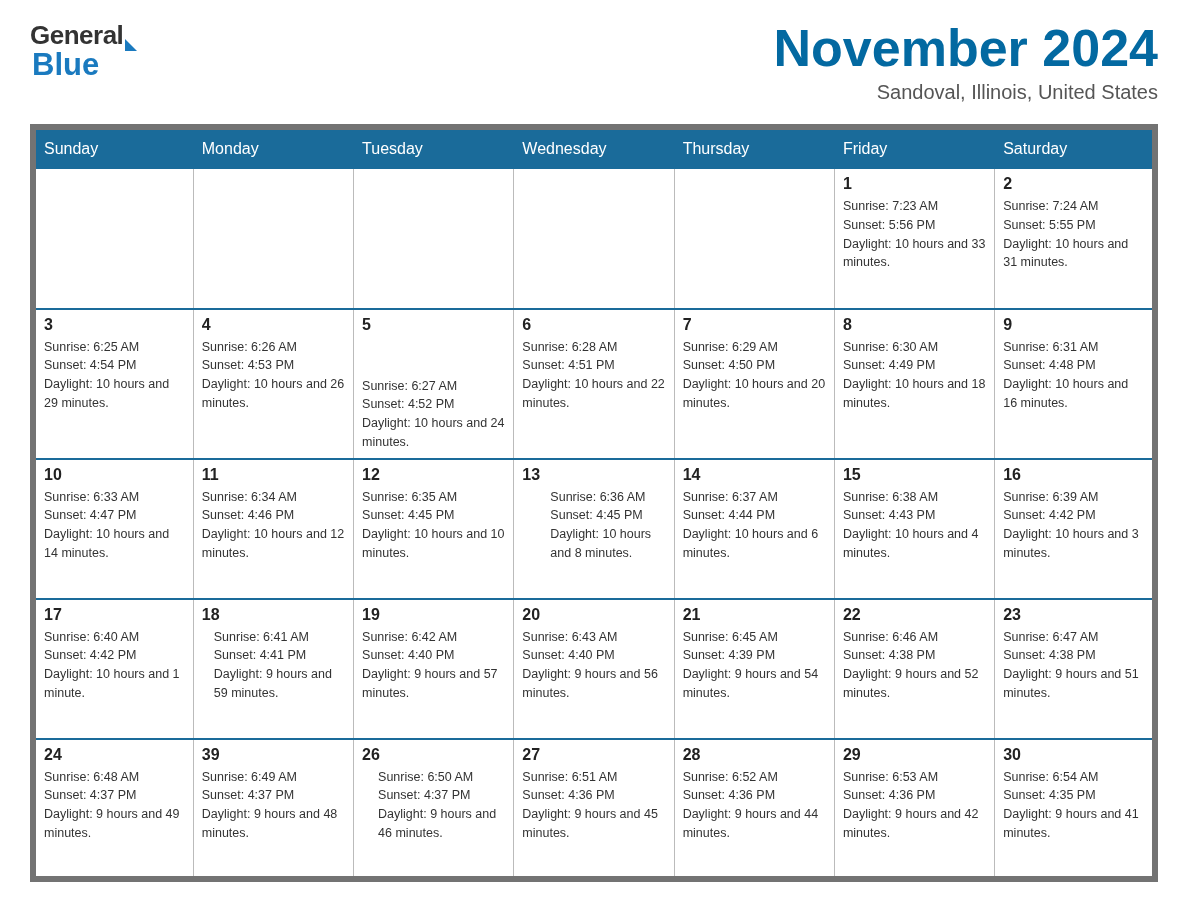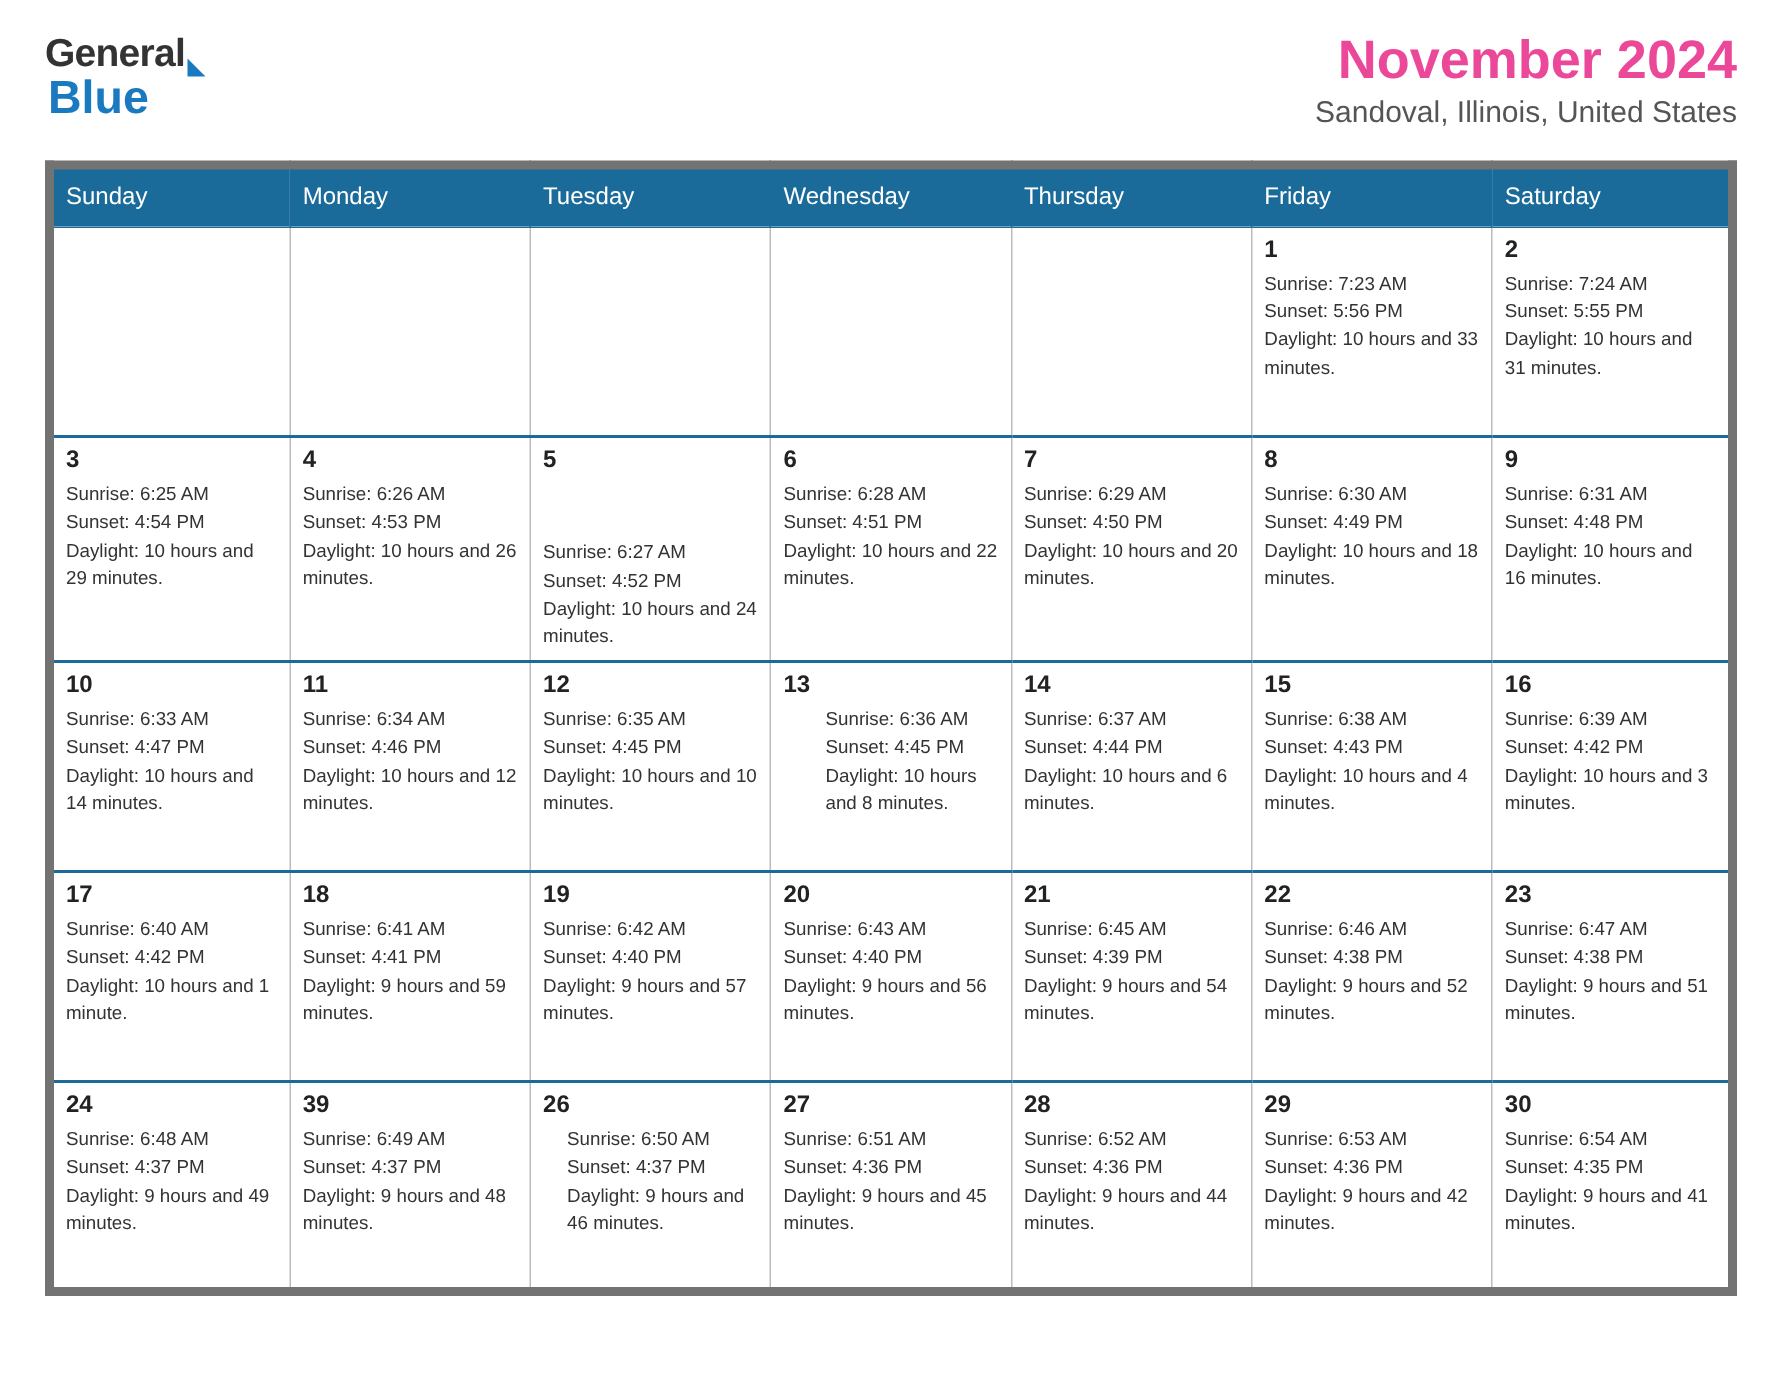--- a/index.html
+++ b/index.html
@@ -45,23 +45,23 @@
       font-size: 31px;
       font-weight: bold;
       color: #1a7abf;
       margin-top: -4px;
       padding-left: 2px;
     }
     .title-section {
       text-align: right;
     }
     .month-title {
-      font-size: 36px;
+      font-size: 52px;
       font-weight: bold;
-      color: #ec4899;
+      color: #0369a1;
       line-height: 1.1;
     }
     .location {
       font-size: 20px;
       color: #555;
       margin-top: 4px;
     }
     .calendar {
       width: 100%;
       border-collapse: collapse;
@@ -241,21 +241,21 @@
       </tr>
       <tr class="row-separator">
         <td>
           <div class="day-number">17</div>
           <div class="day-info" style="white-space: pre-line;">Sunrise: 6:40 AM
 Sunset: 4:42 PM
 Daylight: 10 hours and 1 minute.</div>
         </td>
         <td>
           <div class="day-number">18</div>
-          <div class="day-info" style="white-space: pre-line;">Sunrise: 6:41 AM
+          <div class="day-info" style="white-space: pre-line; margin-left: 12px;">Sunrise: 6:41 AM
 Sunset: 4:41 PM
 Daylight: 9 hours and 59 minutes.</div>
         </td>
         <td>
           <div class="day-number">19</div>
           <div class="day-info" style="white-space: pre-line;">Sunrise: 6:42 AM
 Sunset: 4:40 PM
 Daylight: 9 hours and 57 minutes.</div>
         </td>
         <td>

